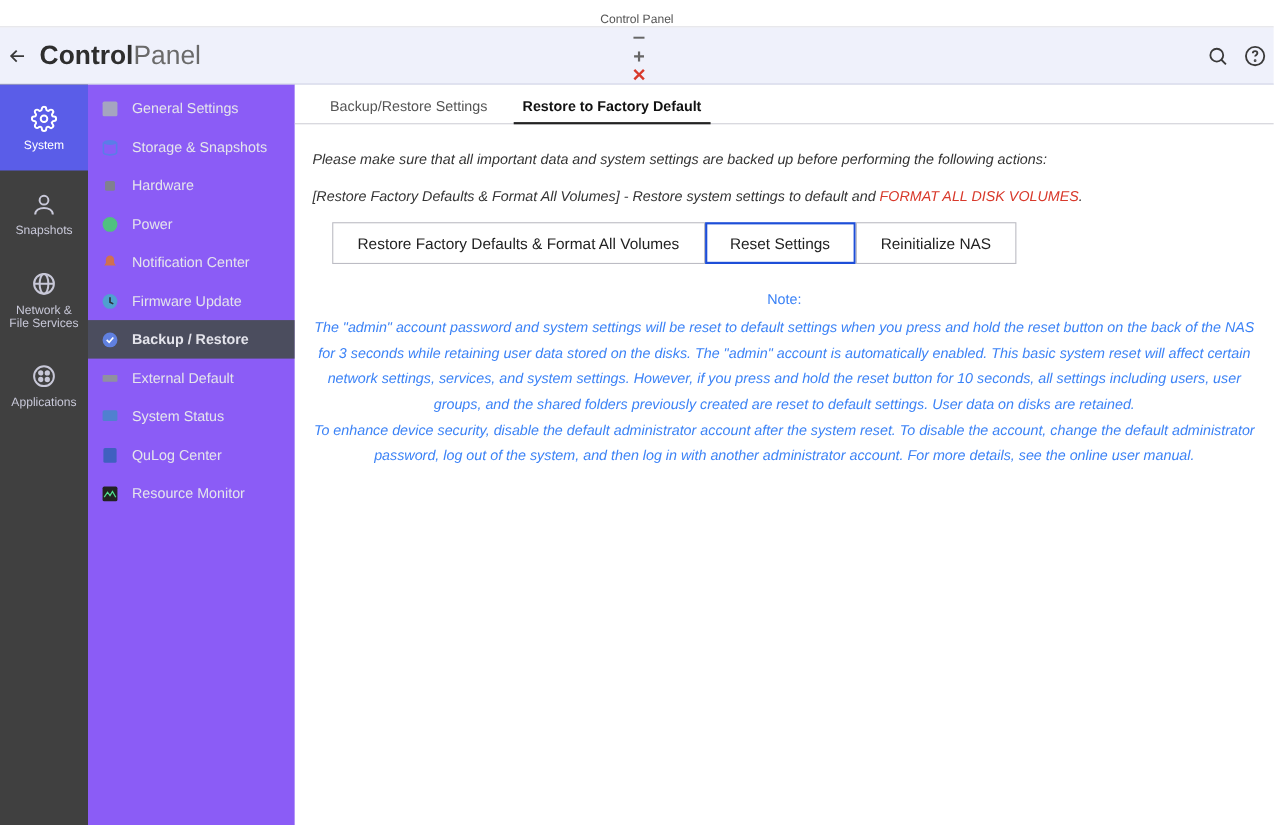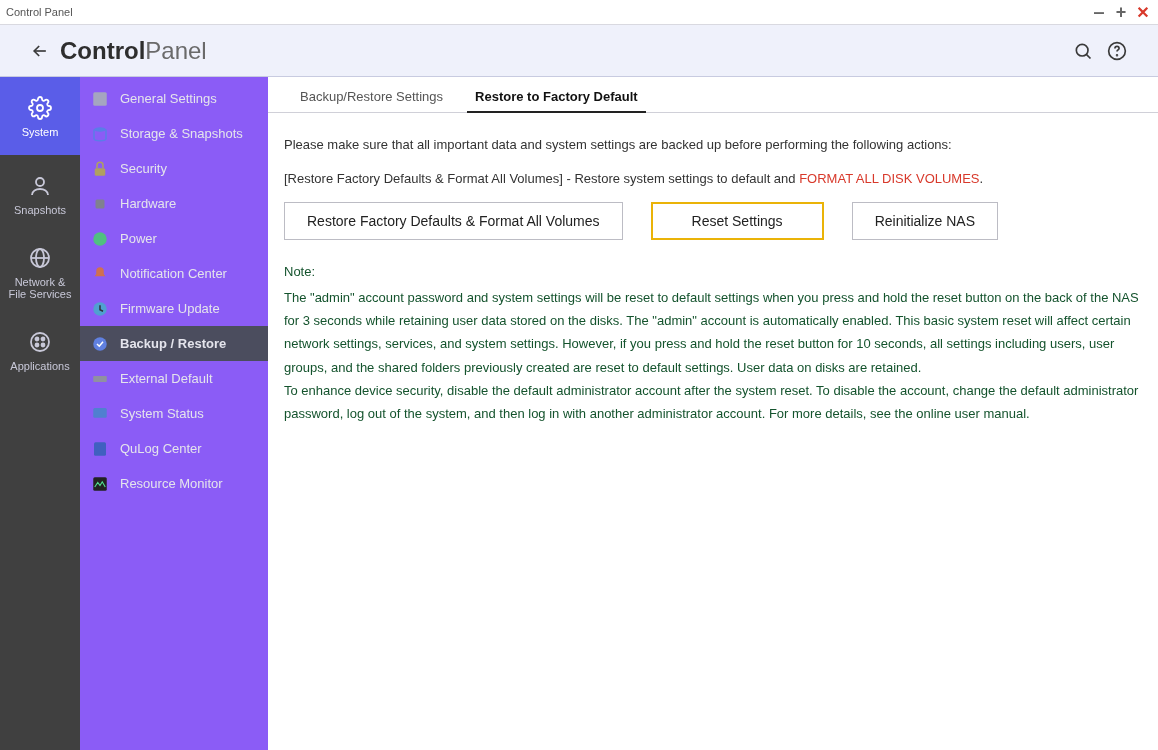--- a/index.html
+++ b/index.html
@@ -1,27 +1,27 @@
 <!DOCTYPE html>
 <html><head>
 <meta charset="utf-8">
 <style>
   * { box-sizing: border-box; margin: 0; padding: 0; font-family: "Segoe UI", Arial, sans-serif; }
   body { width: 1158px; height: 750px; background: #fff; overflow: hidden; }
 
   
-  .titlebar { height: 22px; background: #fff; display: flex; align-items: center; padding: 12px 6px; font-size: 11px; color: #555; border-bottom: 1px solid #d9d9e0; }
+  .titlebar { height: 22px; background: #fff; display: flex; align-items: center; padding: 12px 6px; font-size: 11px; color: #555; border-bottom: 1px solid #d9d9e0; flex-direction: column; }
   .titlebar .title { flex: 1; }
   .titlebar .wbtn { width: 18px; height: 18px; display: flex; align-items: center; justify-content: center; margin-left: 4px; font-size: 18px; font-weight: bold; cursor: pointer; }
   .titlebar .min { color: #666; }
   .titlebar .max { color: #666; }
   .titlebar .close { color: #d8392b; font-size: 16px; }
 
   
-  .header { height: 52px; background: #eff1fb; display: flex; align-items: center; padding: 0 26px; border-bottom: 1px solid #c8cbe0; }
+  .header { height: 52px; background: #eff1fb; display: flex; align-items: center; padding: 0 2px; border-bottom: 1px solid #c8cbe0; }
   .header .back { width: 28px; height: 28px; display: flex; align-items: center; justify-content: center; color: #3a3a3a; cursor: pointer; margin-right: 6px; }
   .header .app-title { font-size: 24px; color: #2e2e2e; }
   .header .app-title .light { font-weight: 300; color: #6a6a6a; }
   .header .app-title .bold { font-weight: 600; }
   .header .spacer { flex: 1; }
   .header .hicon { width: 30px; height: 30px; display: flex; align-items: center; justify-content: center; color: #3a3a3a; cursor: pointer; margin-left: 4px; }
 
   
   .body { display: flex; height: calc(750px - 22px - 52px); }
 
@@ -39,26 +39,26 @@
   .sidebar .item .sic { width: 20px; height: 20px; margin-right: 10px; display: flex; align-items: center; justify-content: center; flex-shrink: 0; }
 
   
   .main { flex: 1; background: #fff; display: flex; flex-direction: column; }
   .tabs { border-bottom: 1px solid #d0d0d8; padding: 0 16px; display: flex; height: 36px; align-items: flex-end; }
   .tab { padding: 8px 16px 8px; font-size: 13px; color: #555; cursor: pointer; position: relative; }
   .tab.active { color: #111; font-weight: 600; }
   .tab.active::after { content: ""; position: absolute; left: 8px; right: 8px; bottom: -1px; height: 2px; background: #222; }
 
   .content { padding: 22px 16px; font-size: 13px; color: #333; line-height: 1.5; }
-  .content p { margin-bottom: 14px; }
+  .content p { margin-bottom: 14px; font-style: italic; }
   .content .warn { color: #d8392b; }
-  .btnrow { display: flex; gap: 28px; margin: 6px 0 22px; }
+  .btnrow { display: flex; gap: 0; margin: 6px 18px 22px; }
   .btn { border: 1px solid #bcbcc4; background: #fff; padding: 10px 22px; font-size: 14px; color: #222; cursor: pointer; }
-  .btn.focus { border: 2px solid #eab308; padding: 9px 39px; }
-  .note { color: #14532d; }
+  .btn.focus { border: 2px solid #1d4ed8; padding: 9px 21px; }
+  .note { color: #3b82f6; text-align: center; }
   .note h4 { font-size: 13px; font-weight: normal; margin-bottom: 4px; }
   .note p { line-height: 1.8; margin-bottom: 0; }
 
   svg { display: block; }
 </style>
 </head>
 <body>
 
 <div class="titlebar">
   <span class="title">Control Panel</span>
@@ -152,29 +152,20 @@
       <span class="sic">
           <svg width="18" height="18" viewBox="0 0 24 24" fill="#5a7de8">
             <ellipse cx="12" cy="6" rx="8" ry="3"></ellipse>
             <path d="M4 6v12c0 1.7 3.6 3 8 3s8-1.3 8-3V6" fill="none" stroke="#5a7de8" stroke-width="2"></path>
           </svg>
         </span>
       <span>Storage &amp; Snapshots</span>
     </div>
     <div class="item">
       <span class="sic">
-          <svg width="18" height="18" viewBox="0 0 24 24" fill="#b0a060">
-            <rect x="5" y="11" width="14" height="10" rx="2"></rect>
-            <path d="M8 11V7a4 4 0 118 0v4" fill="none" stroke="#b0a060" stroke-width="2"></path>
-          </svg>
-        </span>
-      <span>Security</span>
-    </div>
-    <div class="item">
-      <span class="sic">
           <svg width="18" height="18" viewBox="0 0 24 24" fill="#808090">
             <rect x="6" y="6" width="12" height="12" rx="2"></rect>
           </svg>
         </span>
       <span>Hardware</span>
     </div>
     <div class="item">
       <span class="sic">
           <svg width="18" height="18" viewBox="0 0 24 24" fill="#50c080">
             <circle cx="12" cy="12" r="9"></circle>

